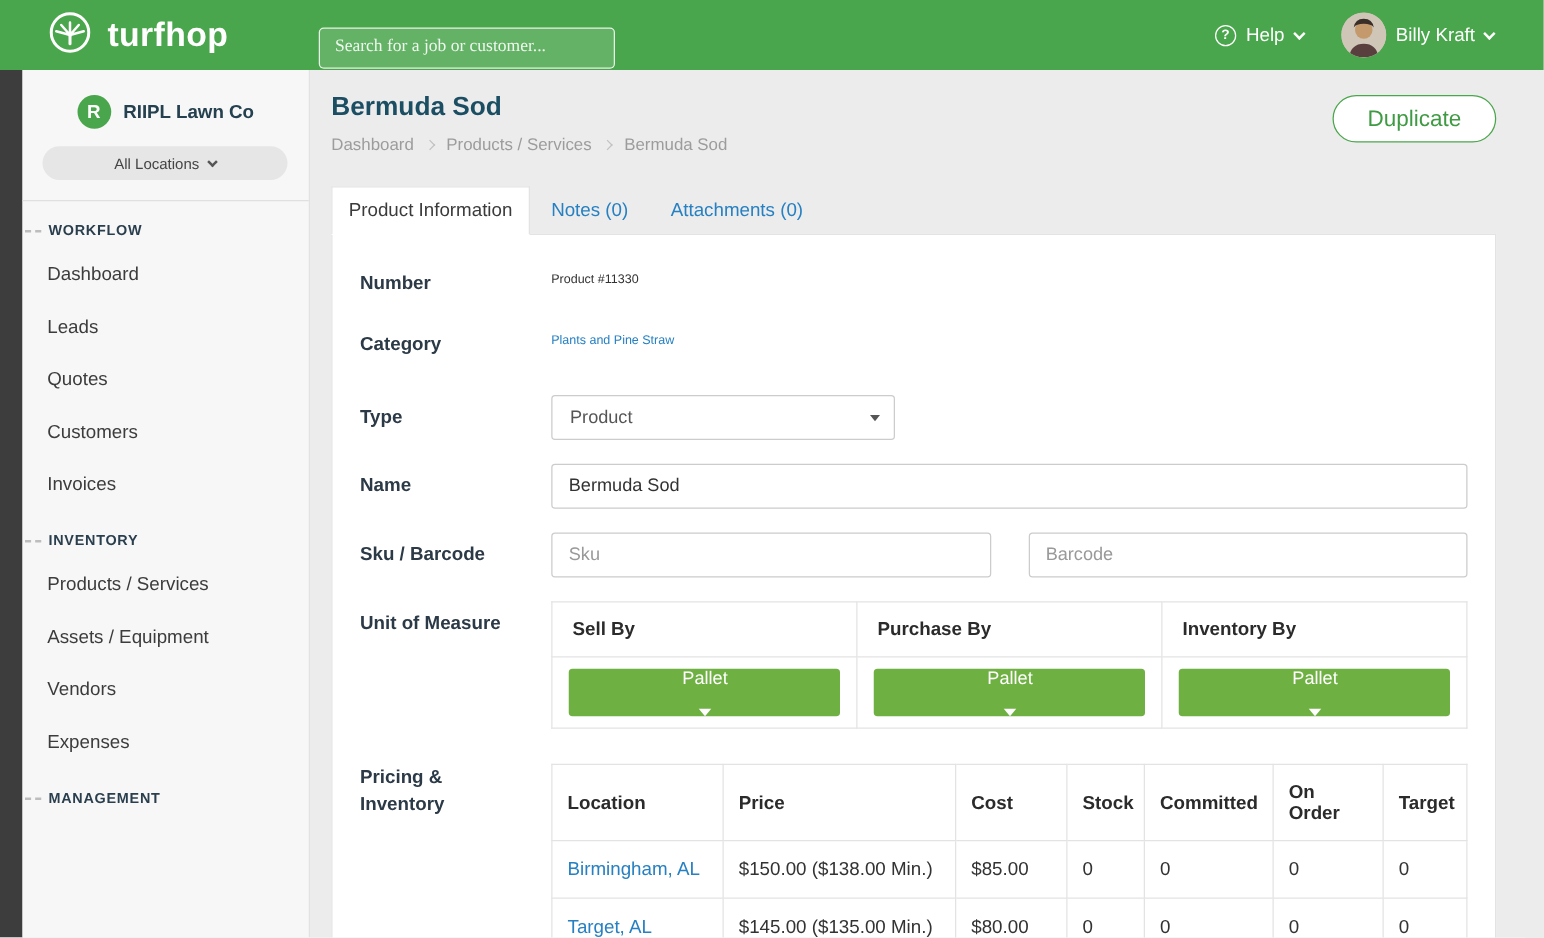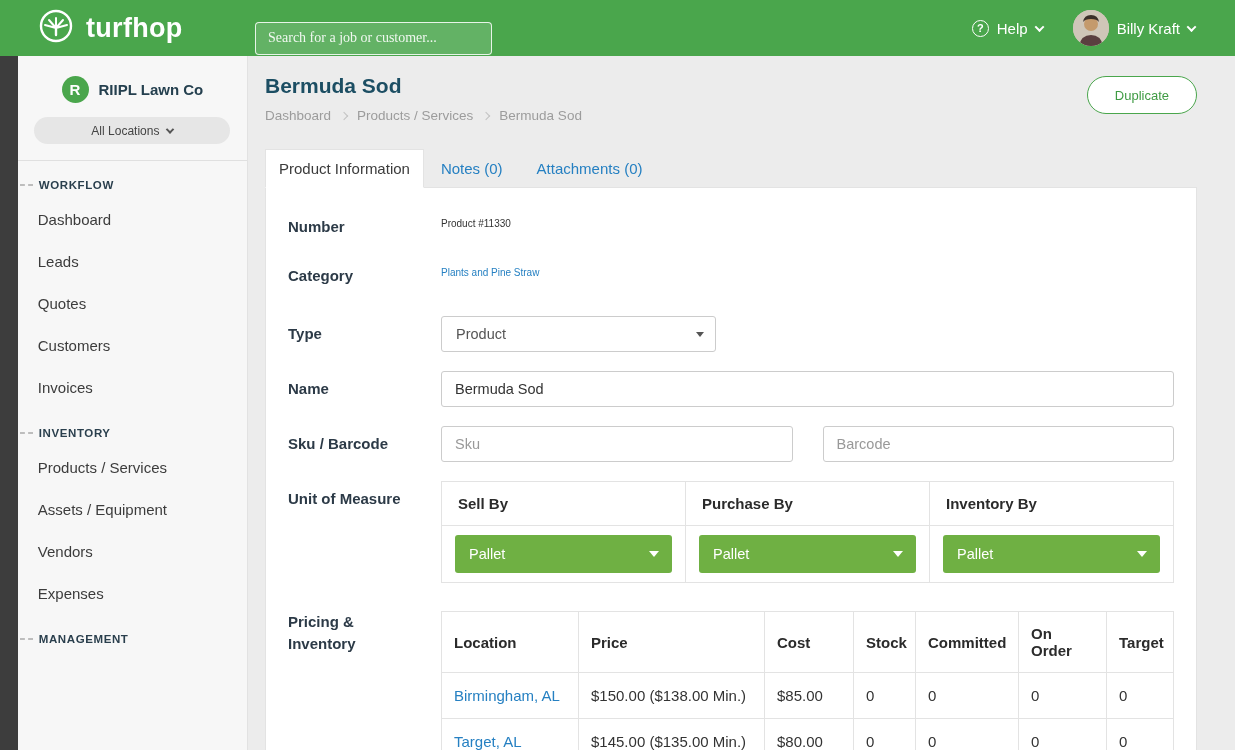--- a/index.html
+++ b/index.html
@@ -49,21 +49,21 @@
 
   
   .page-head { display: flex; justify-content: space-between; align-items: flex-start; }
   .page-title { font-size: 21px; font-weight: 700; color: #1c4e63; }
   .breadcrumb { margin-top: 10px; display: flex; align-items: center; gap: 10px;
     font-size: 13.5px; color: #9c9c9c; }
   .crumb { cursor: pointer; }
   .crumb-sep { display: inline-block; width: 6px; height: 6px; border-right: 1.5px solid #c2c2c2;
     border-top: 1.5px solid #c2c2c2; transform: rotate(45deg); }
   .duplicate-btn { margin-top: 2px; height: 38px; padding: 0 27px; background: #fff;
-    border: 1.5px solid #4aa64c; border-radius: 19px; color: #3f9b43; font-size: 13px;
+    border: 1.5px solid #4aa64c; border-radius: 19px; color: #3f9b43; font-size: 18px;
     cursor: pointer; font-family: inherit; }
 
   
   .tabs { display: flex; align-items: flex-end; margin-top: 26px; position: relative; z-index: 2; }
   .tab { padding: 10px 17px; font-size: 15px; color: #2680c2; cursor: pointer; }
   .tab.active { background: #fff; border: 1px solid #e3e3e3; border-bottom: 1px solid #fff;
     margin-bottom: -1px; color: #3b3b3b; padding: 10px 13px; }
   .card { flex: 1; background: #fff; border: 1px solid #e3e3e3; padding: 30px 22px 0 22px; }
 
   
@@ -90,21 +90,21 @@
   .pair { display: flex; gap: 30px; }
   .pair .text-input { flex: 1; }
 
   table { border-collapse: collapse; width: 100%; table-layout: fixed; }
   .uom-table th, .uom-table td, .pricing-table th, .pricing-table td {
     border: 1px solid #e3e3e3; text-align: left; }
   .uom-table th { padding: 13px 16px; font-size: 15px; font-weight: 700; color: #2b2b2b; }
   .uom-table td { padding: 9px 13px; }
   .green-btn { width: 100%; height: 38px; background: #6fb043; color: #fff; border: none;
     border-radius: 3px; display: flex; align-items: center; justify-content: space-between;
-    padding: 0 13px 0 14px; font-size: 14.5px; cursor: pointer; font-family: inherit; }
+    padding: 0 13px 0 14px; font-size: 14.5px; cursor: pointer; font-family: inherit; flex-direction: column; }
   .pricing-table th { padding: 13px 12px; font-size: 15px; font-weight: 700; color: #2b2b2b; }
   .pricing-table td { padding: 14px 12px; font-size: 15px; color: #333; }
 </style>
 </head>
 <body>
 
 <header class="header">
   <div class="brand">
     <span>
       <svg width="40" height="40" viewBox="0 0 40 40" fill="none">

